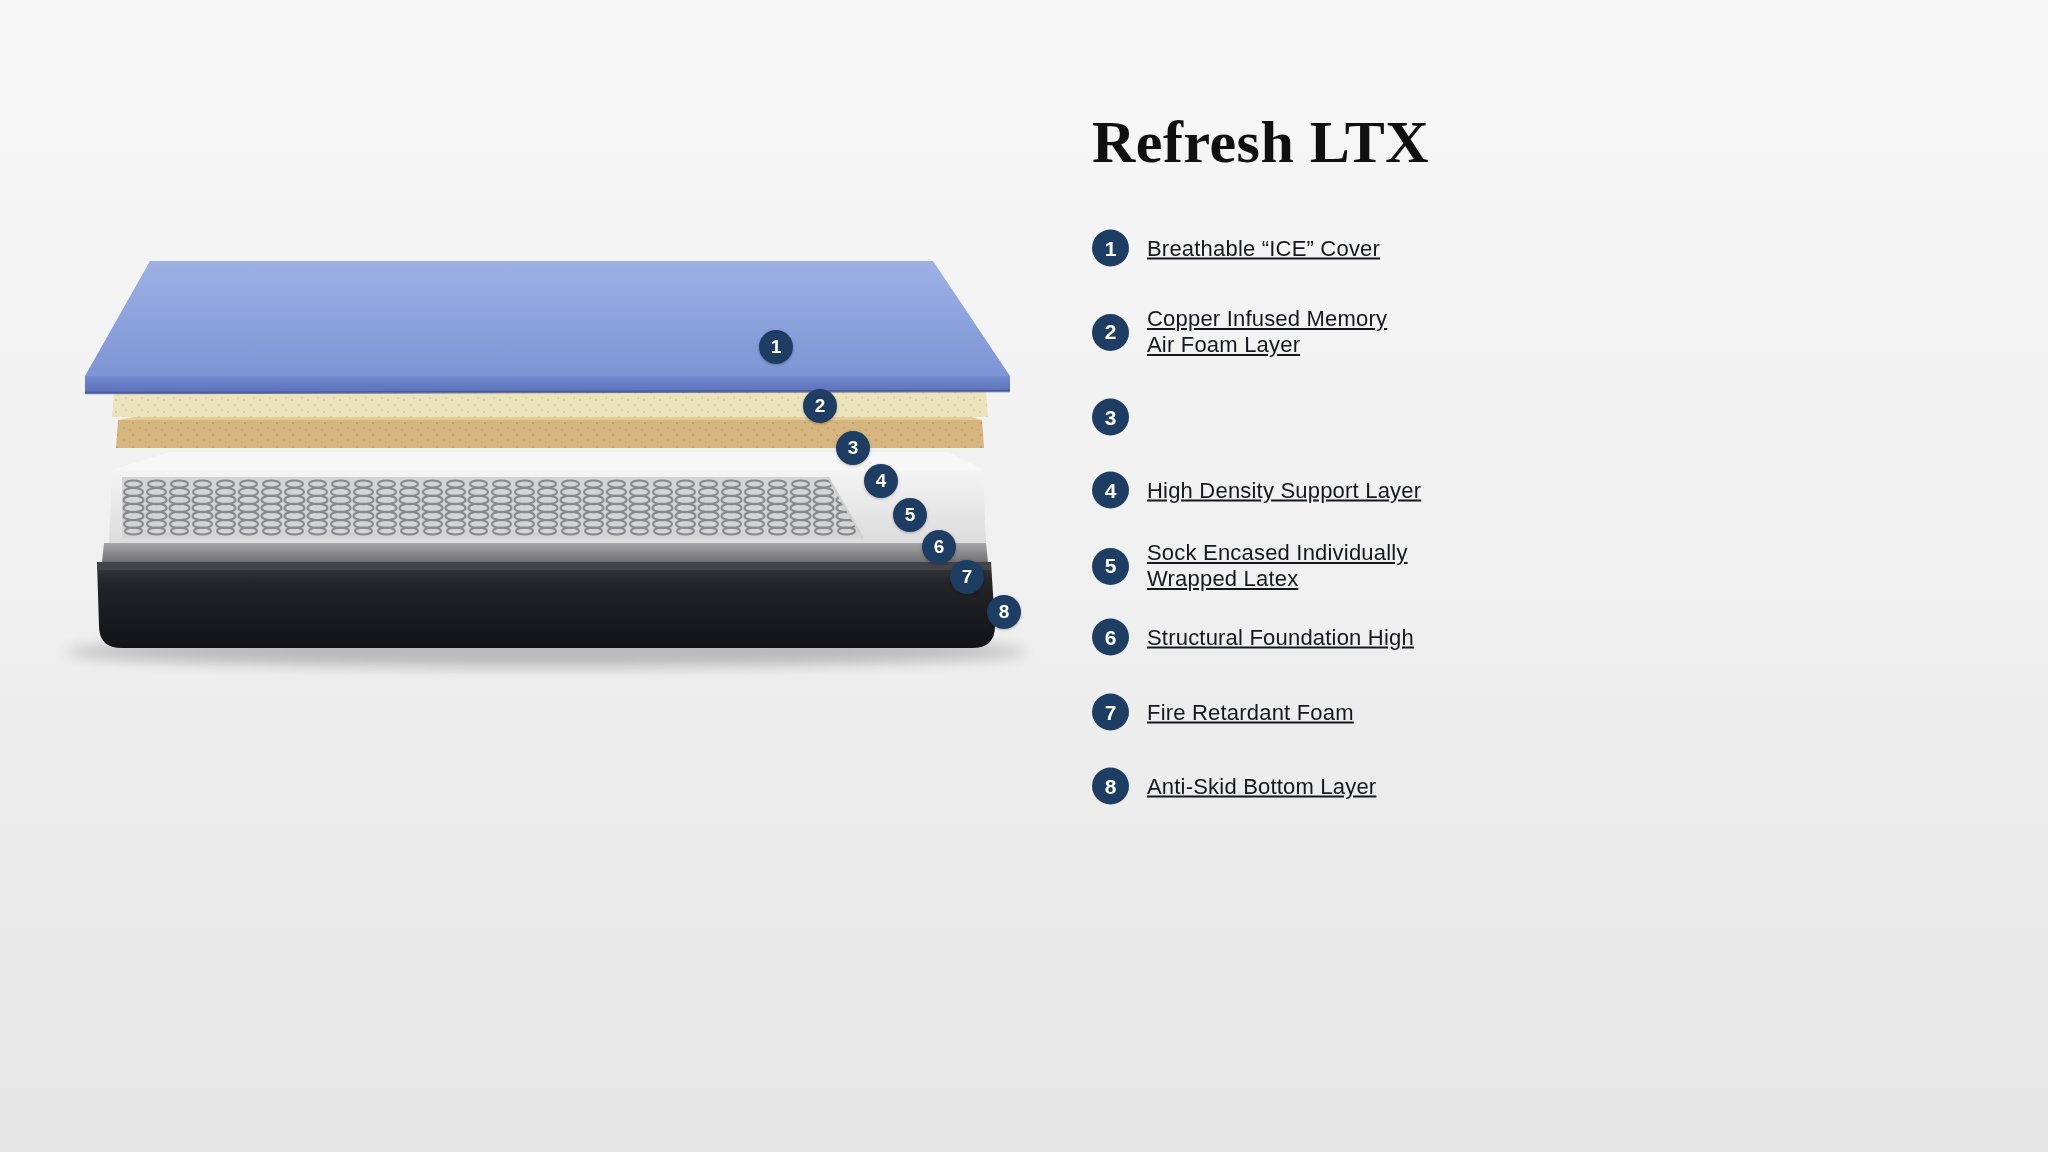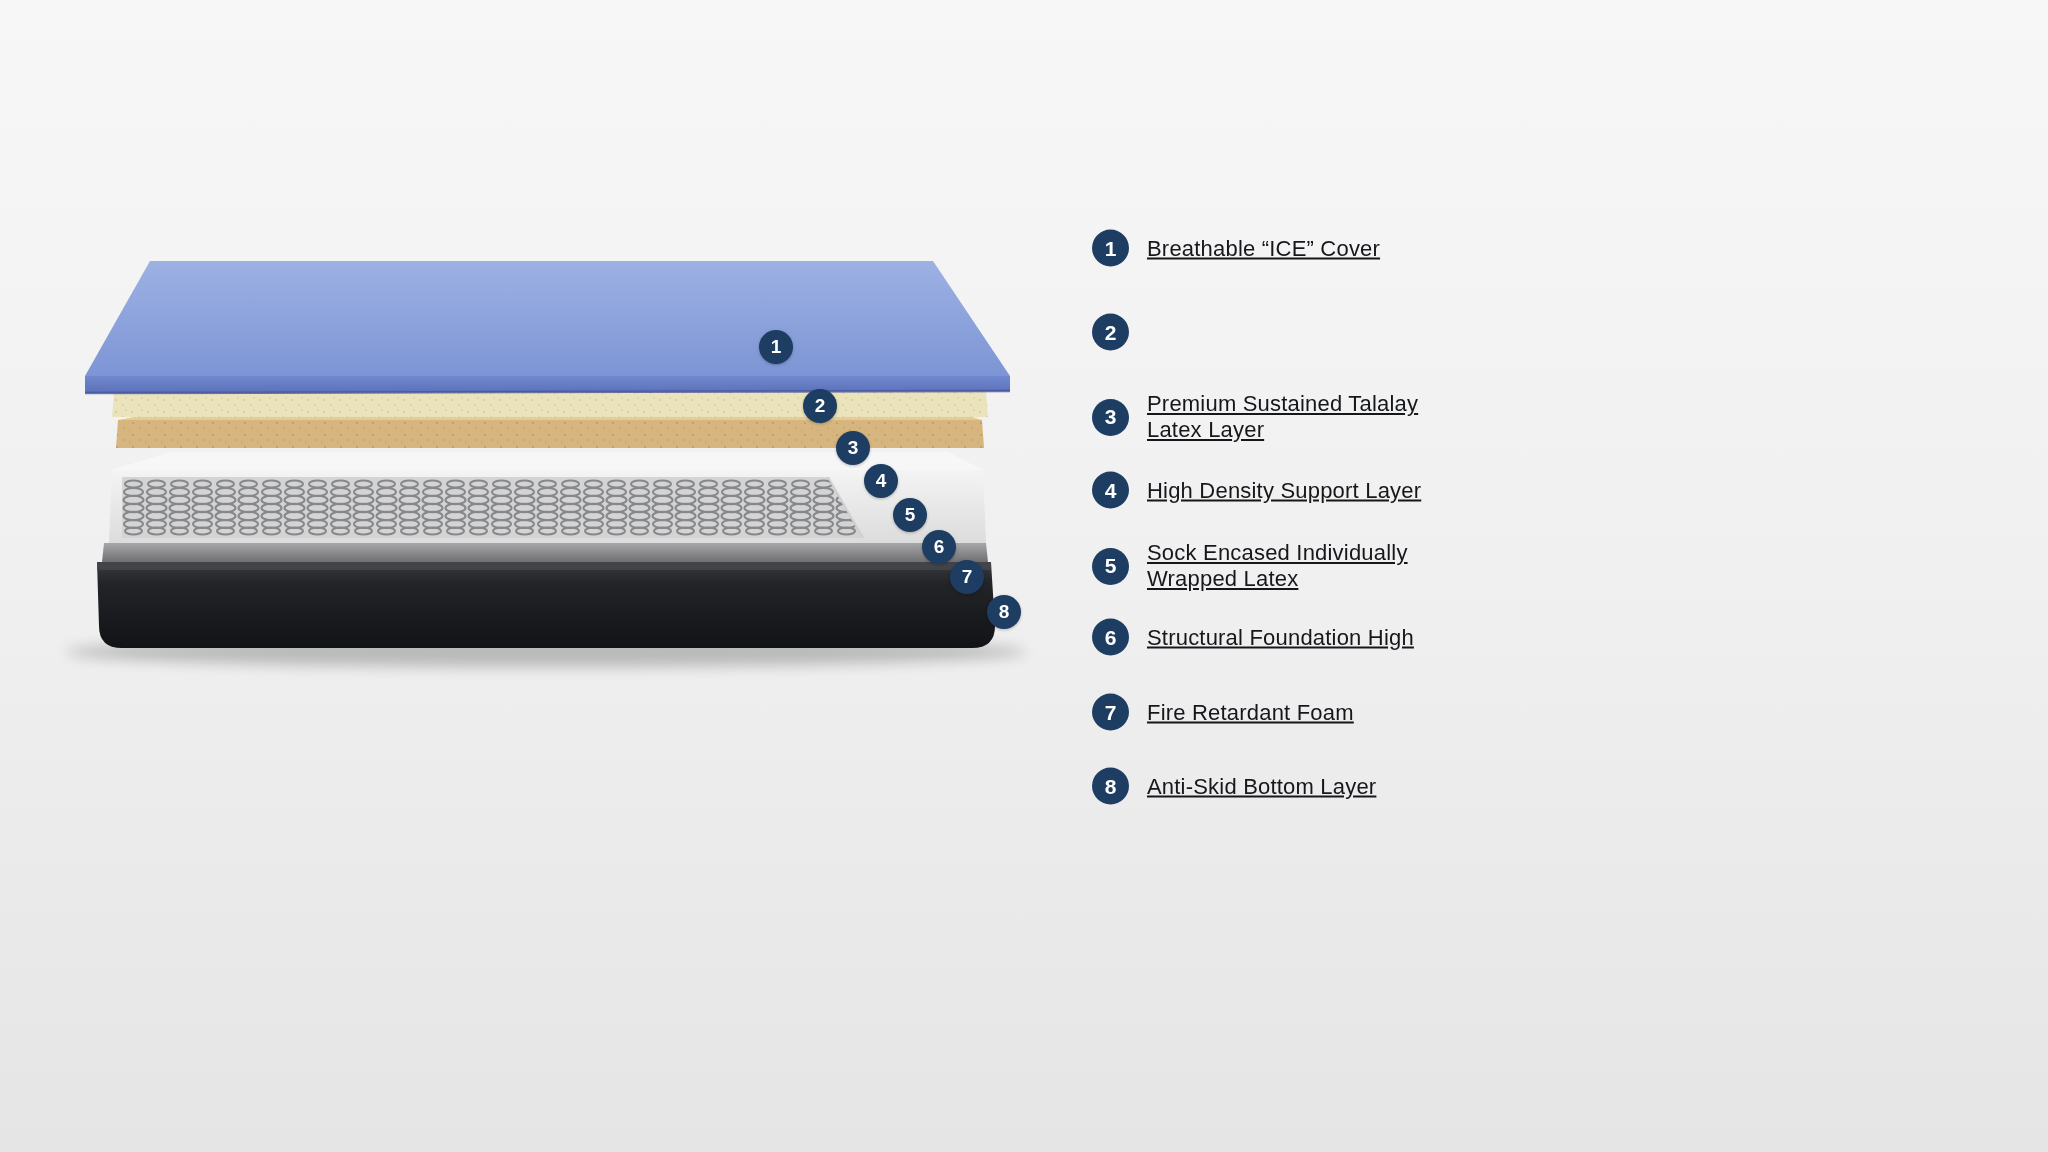--- a/index.html
+++ b/index.html
@@ -138,45 +138,46 @@
       <span>6</span>
     </div>
   <div class="marker" style="left:967px; top:577px;">
       <span>7</span>
     </div>
   <div class="marker" style="left:1004px; top:612px;">
       <span>8</span>
     </div>
 
   <div class="legend">
+    <div class="title">Refresh LTX</div>
 
     <div class="legend-item" style="top:248px;">
       <div class="badge">
           <span>1</span>
         </div>
       <div class="legend-label">
         <span>Breathable “ICE” Cover</span>
           <span></span>
       </div>
     </div>
 
     <div class="legend-item" style="top:332px;">
       <div class="badge">
           <span>2</span>
         </div>
+      <div class="legend-label">
+        <span>Copper Infused Memory</span>
+          <span>Air Foam Layer</span>
+      </div>
     </div>
 
     <div class="legend-item" style="top:417px;">
       <div class="badge">
           <span>3</span>
         </div>
-      <div class="legend-label">
-        <span>Premium Sustained Talalay</span>
-          <span>Latex Layer</span>
-      </div>
     </div>
 
     <div class="legend-item" style="top:490px;">
       <div class="badge">
           <span>4</span>
         </div>
       <div class="legend-label">
         <span>High Density Support Layer</span>
           <span></span>
       </div>

